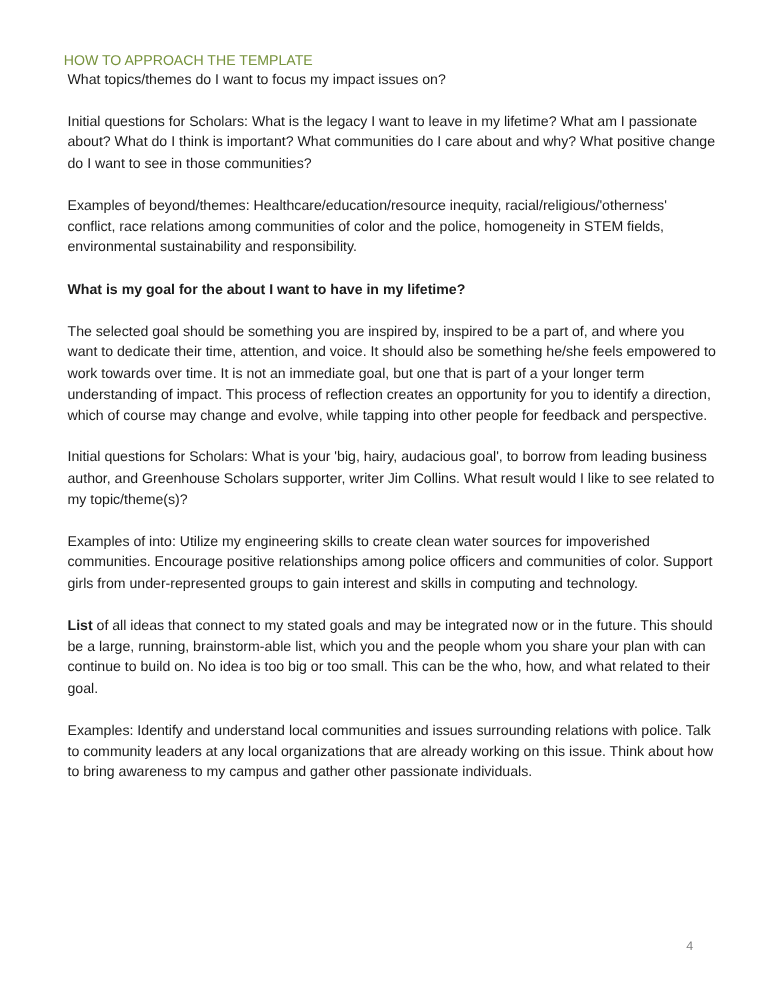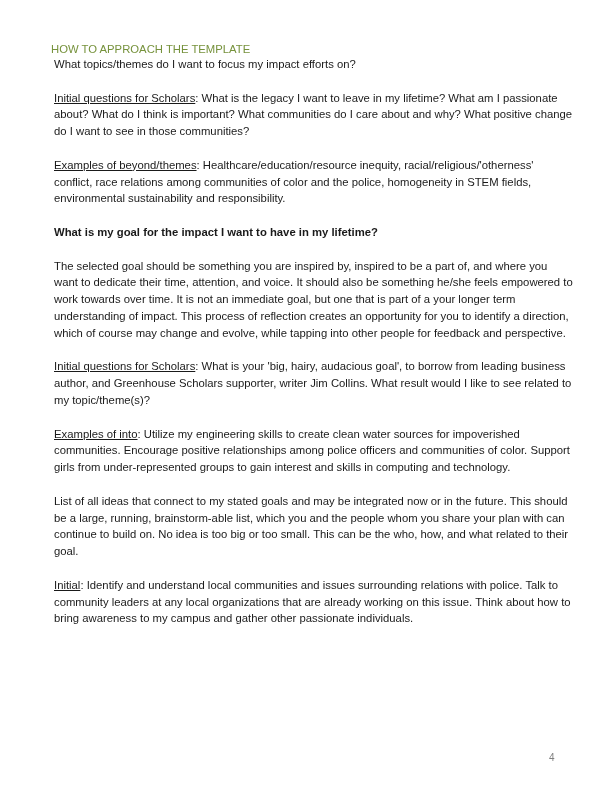--- a/index.html
+++ b/index.html
@@ -30,25 +30,24 @@
       left: 54px;
       top: 56px;
       width: 520px;
       font-size: 11.3px;
       line-height: 16.8px;
     }
     .para {
       margin: 0 0 16.8px 0;
     }
     .ul {
-      text-decoration: underline;
       text-align: center;
     }
     .bold {
-      font-weight: normal;
+      font-weight: bold;
       text-align: right;
     }
     .question-heading {
       font-weight: bold;
       margin: 0 0 16.8px 0;
     }
     .page-number {
       position: absolute;
       left: 549px;
       top: 752px;
@@ -57,46 +56,46 @@
     }
   </style>
 </head>
 <body>
 
 <div class="page-heading">HOW TO APPROACH THE TEMPLATE</div>
 
 <div class="content">
 
   <p class="para">
-    <span>What topics/themes do I want to focus my impact efforts on?</span><br>
+    <span>What topics/themes do I want to focus my impact issues on?</span><br>
   </p>
 
   <p class="para">
     <span class="ul">Initial questions for Scholars</span><span>: What is the legacy I want to leave in my lifetime? What am I passionate about? What do I think is important? What communities do I care about and why? What positive change do I want to see in those communities?</span>
   </p>
 
   <p class="para">
     <span class="ul">Examples of beyond/themes</span><span>: Healthcare/education/resource inequity, racial/religious/'otherness' conflict, race relations among communities of color and the police, homogeneity in STEM fields, environmental sustainability and responsibility.</span>
   </p>
 
-  <p class="question-heading">What is my goal for the impact I want to have in my lifetime?</p>
+  <p class="question-heading">What is my goal for the about I want to have in my lifetime?</p>
 
   <p class="para">The selected goal should be something you are inspired by, inspired to be a part of, and where you want to dedicate their time, attention, and voice. It should also be something he/she feels empowered to work towards over time. It is not an immediate goal, but one that is part of a your longer term understanding of impact. This process of reflection creates an opportunity for you to identify a direction, which of course may change and evolve, while tapping into other people for feedback and perspective.</p>
 
   <p class="para">
     <span class="ul">Initial questions for Scholars</span><span>: What is your 'big, hairy, audacious goal', to borrow from leading business author, and Greenhouse Scholars supporter, writer Jim Collins. What result would I like to see related to my topic/theme(s)?</span>
   </p>
 
   <p class="para">
     <span class="ul">Examples of into</span><span>: Utilize my engineering skills to create clean water sources for impoverished communities. Encourage positive relationships among police officers and communities of color. Support girls from under-represented groups to gain interest and skills in computing and technology.</span>
   </p>
 
   <p class="para">
     <span class="bold">List</span><span> of all ideas that connect to my stated goals and may be integrated now or in the future. This should be a large, running, brainstorm-able list, which you and the people whom you share your plan with can continue to build on. No idea is too big or too small. This can be the who, how, and what related to their goal.</span>
   </p>
 
   <p class="para">
-    <span class="ul">Initial</span><span>: Identify and understand local communities and issues surrounding relations with police. Talk to community leaders at any local organizations that are already working on this issue. Think about how to bring awareness to my campus and gather other passionate individuals.</span>
+    <span class="ul">Examples</span><span>: Identify and understand local communities and issues surrounding relations with police. Talk to community leaders at any local organizations that are already working on this issue. Think about how to bring awareness to my campus and gather other passionate individuals.</span>
   </p>
 
 </div>
 
 <div class="page-number">4</div>
 
 </body></html>

